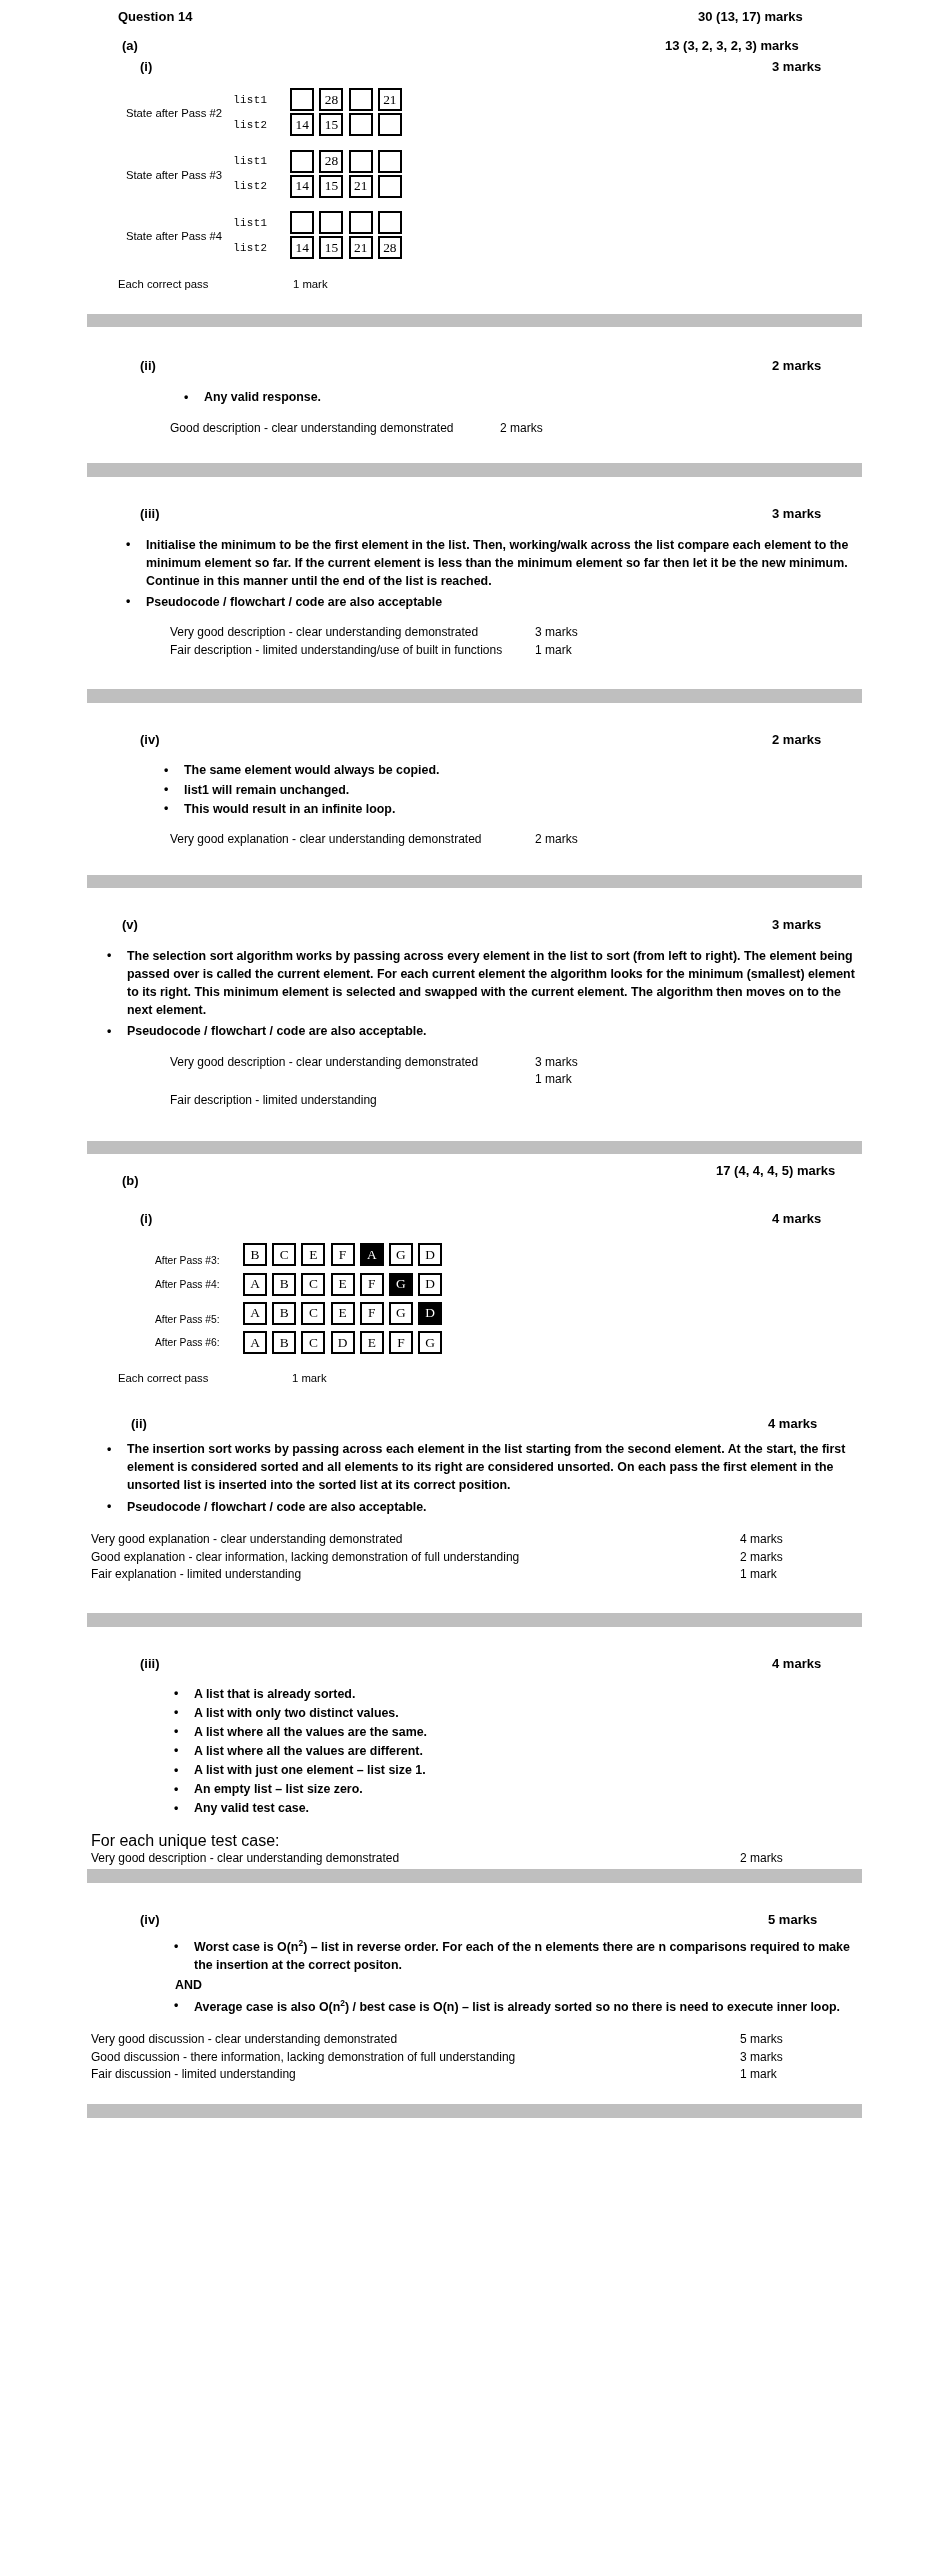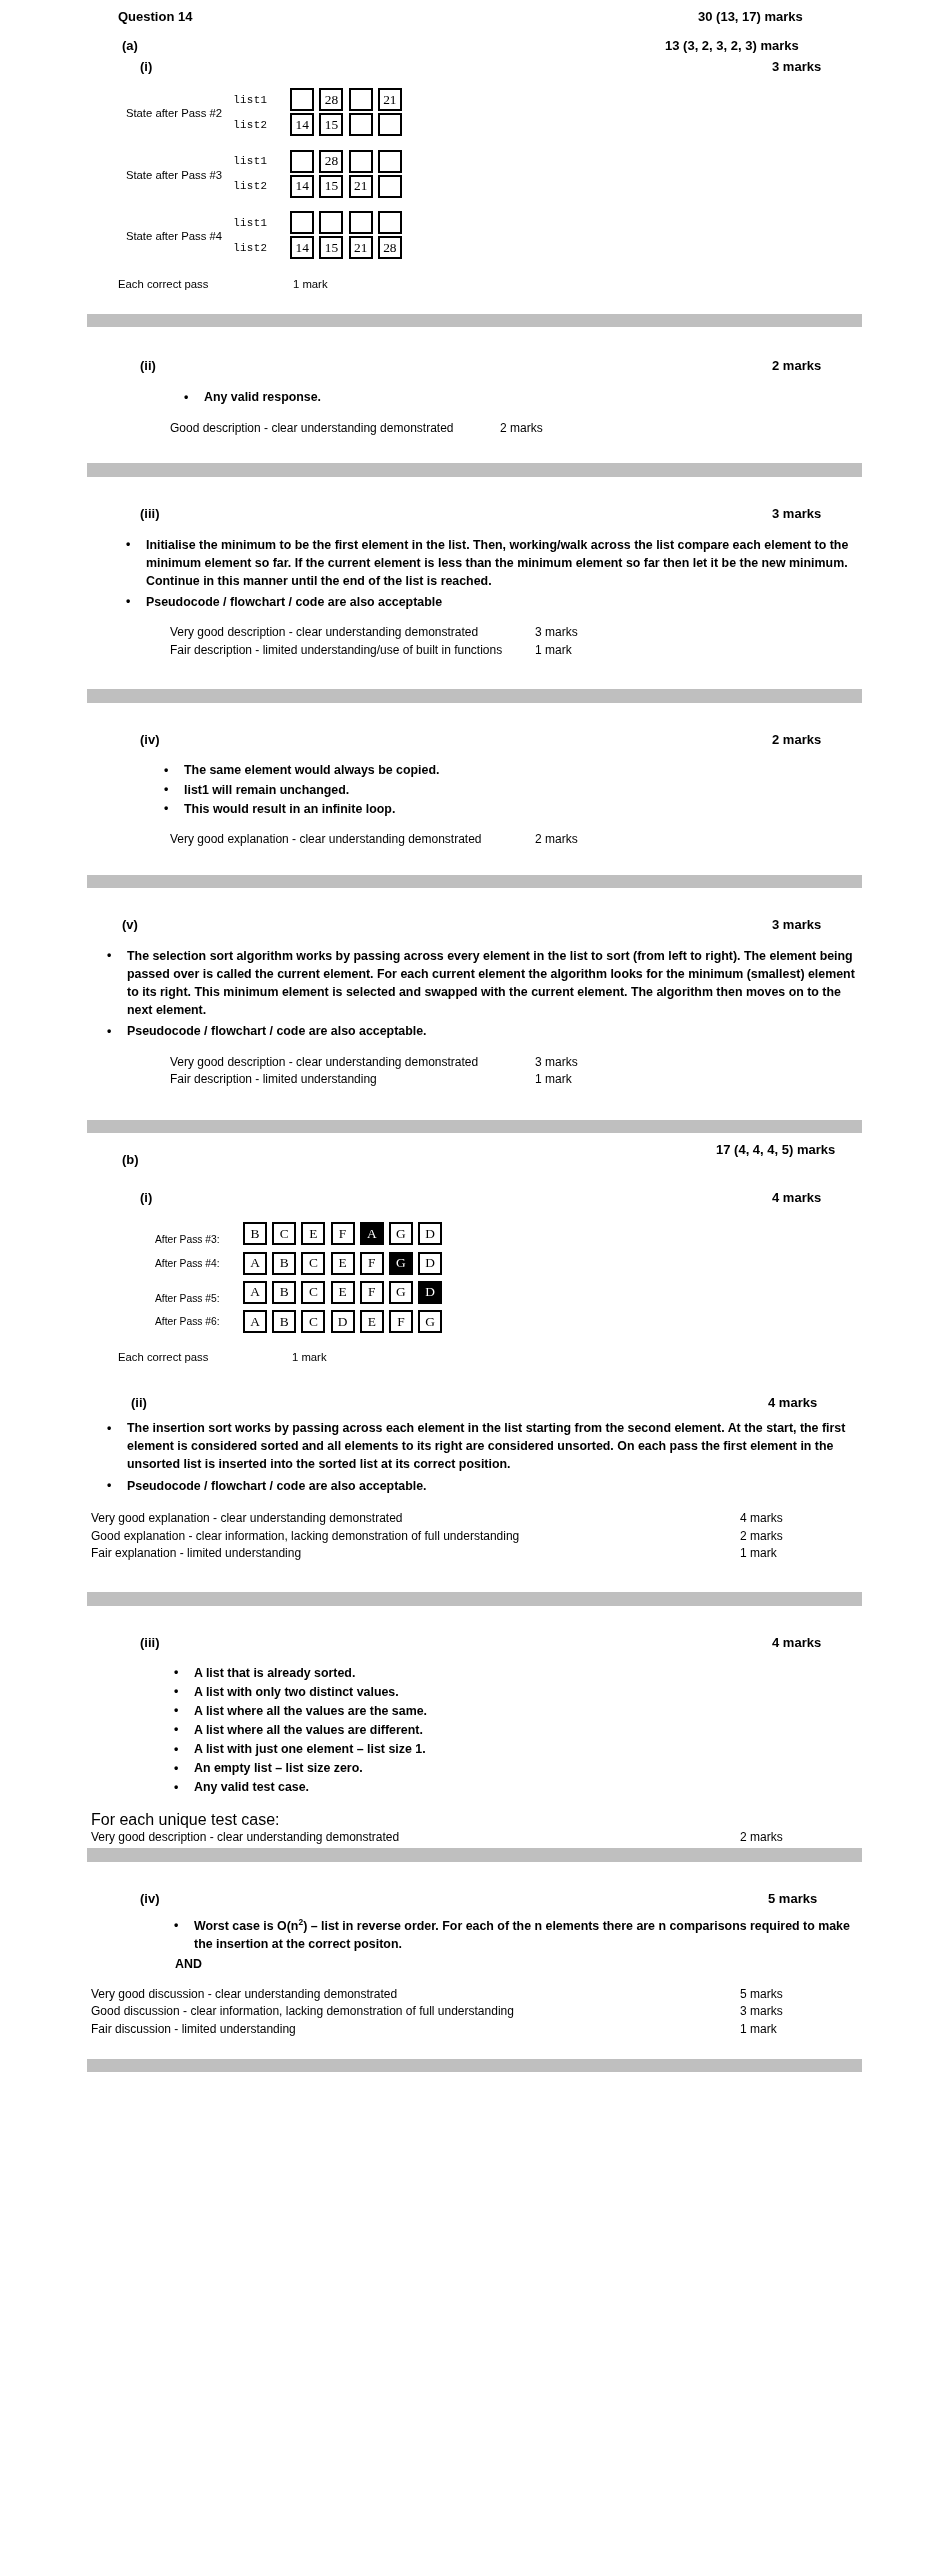--- a/index.html
+++ b/index.html
@@ -344,21 +344,21 @@
     <ul class="bullets" style="margin-left:103px;margin-top:12.4px;width:752px;">
       <li>The selection sort algorithm works by passing across every element in the list to sort (from left to right). The element being passed over is called the current element. For each current element the algorithm looks for the minimum (smallest) element to its right. This minimum element is selected and swapped with the current element. The algorithm then moves on to the next element.</li>
       <li style="margin-top:3.1px;">Pseudocode / flowchart / code are also acceptable.</li>
     </ul>
     <div style="margin-left:170px;margin-top:13.4px;">
       <div class="crit-line">
         <span class="crit-text" style="width:365px;">Very good description - clear understanding demonstrated</span>
         <span class="crit-marks">3 marks</span>
       </div>
       <div class="crit-line">
-        <span class="crit-text" style="width:365px;">Fair description - limited understanding</span>
+        <span class="crit-text" style="width:365px;margin-top:21px;">Fair description - limited understanding</span>
         <span class="crit-marks">1 mark</span>
       </div>
     </div>
   </div>
 
   <div class="gray-bar" style="margin-top:31px;"></div>
 
   <div style="position:relative;height:52px;margin-top:5.2px;">
     <span class="sec-num" style="left:122px;top:13.4px;">(b)</span>
     <span class="sec-marks" style="left:688px;top:4.1px;margin-left:28px;">17 (4, 4, 4, 5) marks</span>
@@ -476,28 +476,31 @@
   <div style="margin-top:29px;">
     <div class="sec-head">
       <span class="sec-num" style="left:140px;">(iv)</span>
       <span class="sec-marks" style="left:768px;">5 marks</span>
     </div>
 
     <ul class="bullets" style="margin-left:170px;margin-top:8px;width:680px;">
       <li><span>Worst case is O(n</span><sup>2</sup><span>) – list in reverse order. For each of the n elements there are n comparisons required to make the insertion at the correct positon.</span></li>
     </ul>
     <div class="and-word" style="margin-left:175px;margin-top:3.1px;">AND</div>
+    <ul class="bullets" style="margin-left:170px;margin-top:5.2px;width:680px;">
+      <li><span>Average case is also O(n</span><sup>2</sup><span>) / best case is O(n) – list is already sorted so no there is need to execute inner loop.</span></li>
+    </ul>
 
     <div style="margin-left:91px;margin-top:15.5px;">
       <div class="crit-line">
         <span class="crit-text" style="width:649px;">Very good discussion - clear understanding demonstrated</span>
         <span class="crit-marks">5 marks</span>
       </div>
       <div class="crit-line">
-        <span class="crit-text" style="width:649px;">Good discussion - clear information, lacking demonstration of full understanding</span>
+        <span class="crit-text" style="width:649px;">Good discussion - there information, lacking demonstration of full understanding</span>
         <span class="crit-marks">3 marks</span>
       </div>
       <div class="crit-line">
         <span class="crit-text" style="width:649px;">Fair discussion - limited understanding</span>
         <span class="crit-marks">1 mark</span>
       </div>
     </div>
   </div>
 
   <div class="gray-bar" style="margin-top:20.6px;"></div>

